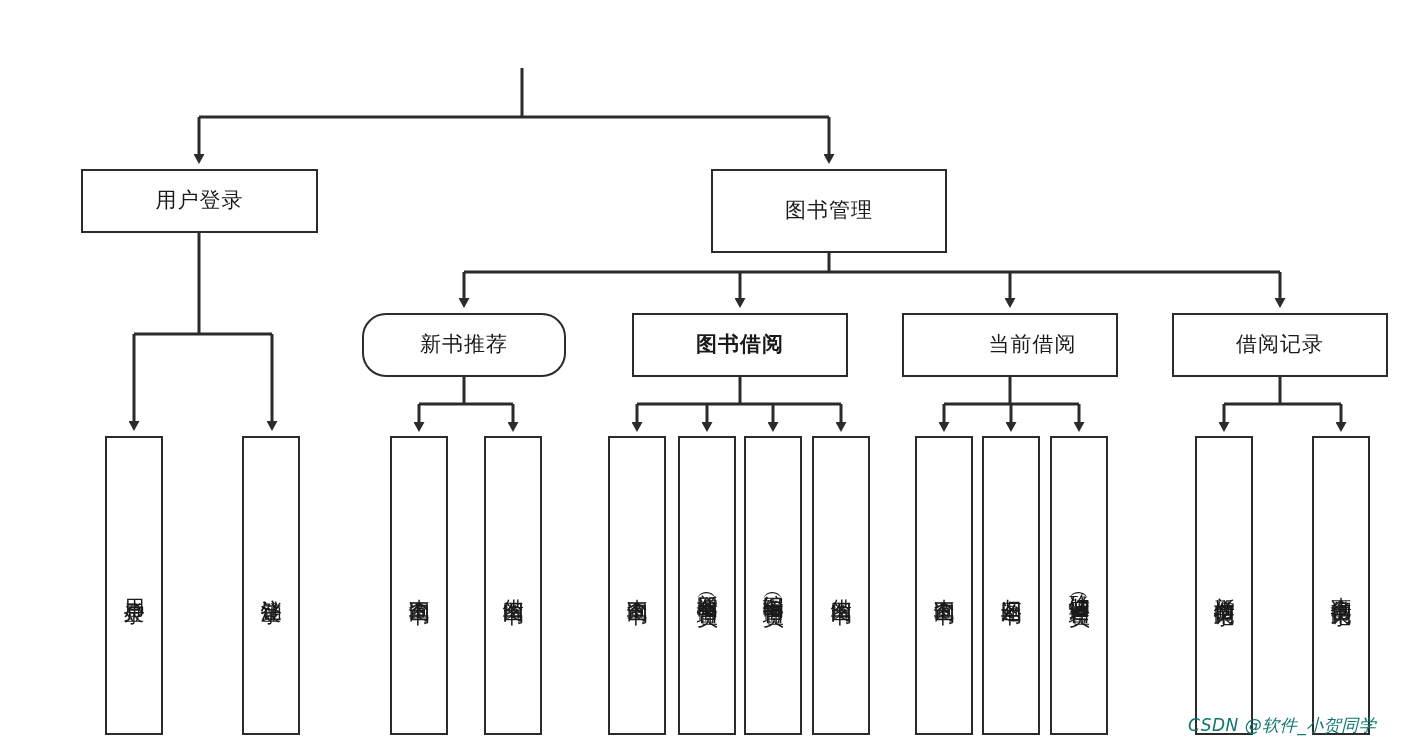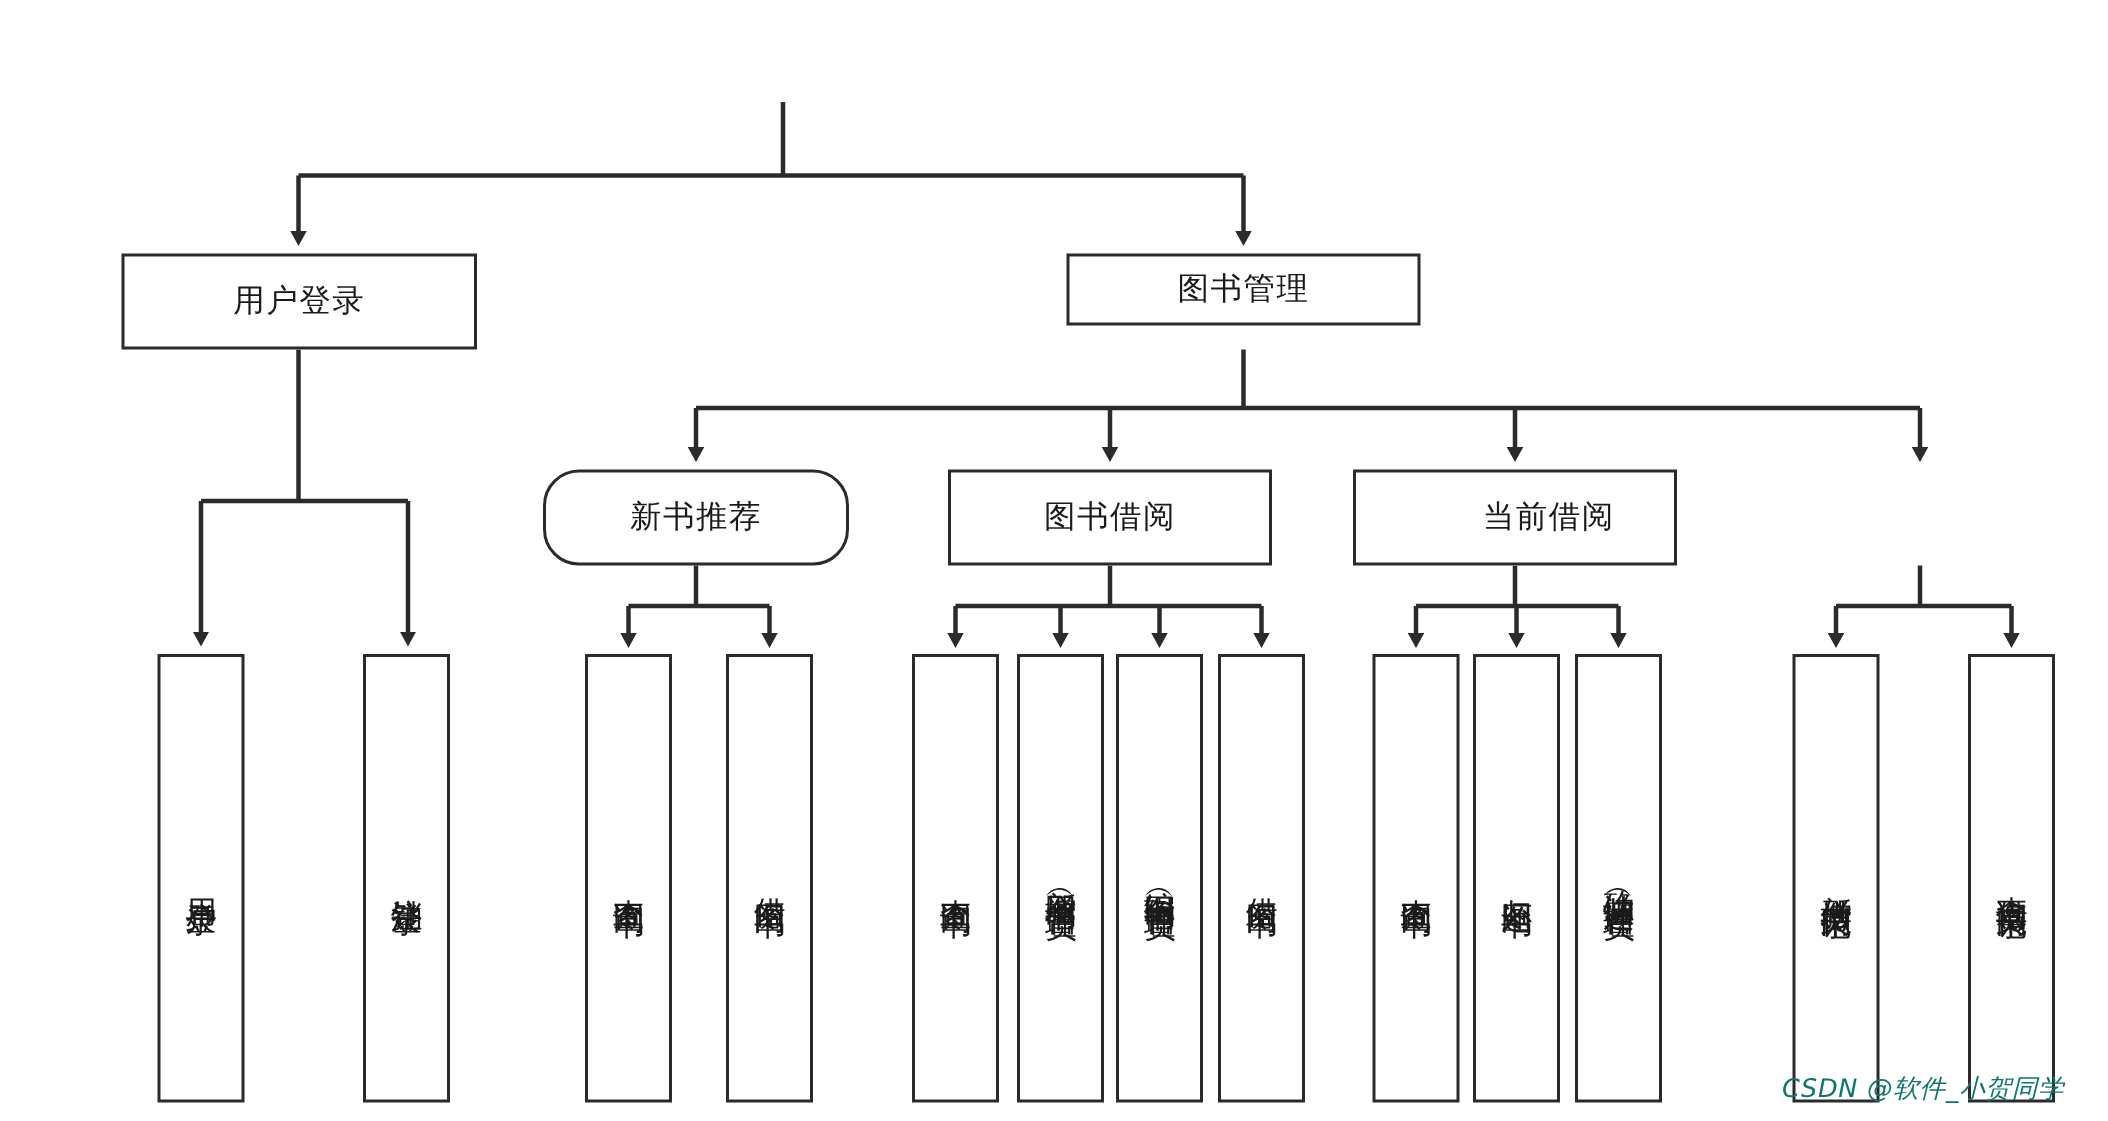--- a/index.html
+++ b/index.html
@@ -127,33 +127,36 @@
       <path d="M1224,404 L1341,404"></path>
       <path d="M1224,404 L1224,423" marker-end="url(#arrow)"></path>
       <path d="M1341,404 L1341,423" marker-end="url(#arrow)"></path>
     </g>
   </svg>
 
 
   <div class="node h" style="left:81px; top:169px; width:237px; height:64px;">
     <span>用户登录</span>
   </div>
-  <div class="node h" style="left:711px; top:169px; width:236px; height:48px;text-align:right;">
+  <div class="node h" style="left:711px; top:169px; width:236px; height:84px;text-align:right;">
     <span>图书管理</span>
   </div>
 
   <div class="node h" style="left:362px; top:313px; width:204px; height:64px;border-radius:24px;">
     <span>新书推荐</span>
   </div>
-  <div class="node h" style="left:632px; top:313px; width:216px; height:64px;">
+  <div class="node h" style="left:632px; top:313px; width:216px; height:64px;font-weight:bold;">
     <span>图书借阅</span>
   </div>
   <div class="node h" style="left:902px; top:313px; width:216px; height:64px;padding-left:45px;">
     <span>当前借阅</span>
   </div>
+  <div class="node h" style="left:1172px; top:313px; width:216px; height:64px;">
+    <span>借阅记录</span>
+  </div>
 
   <div class="node v" style="left:105px; top:436px; width:58px; height:299px;">
     <span class="vtext">用户登录</span>
   </div>
   <div class="node v" style="left:242px; top:436px; width:58px; height:299px;">
     <span class="vtext">注销登录</span>
   </div>
 
   <div class="node v" style="left:390px; top:436px; width:58px; height:299px;">
     <span class="vtext">查询图书</span>

